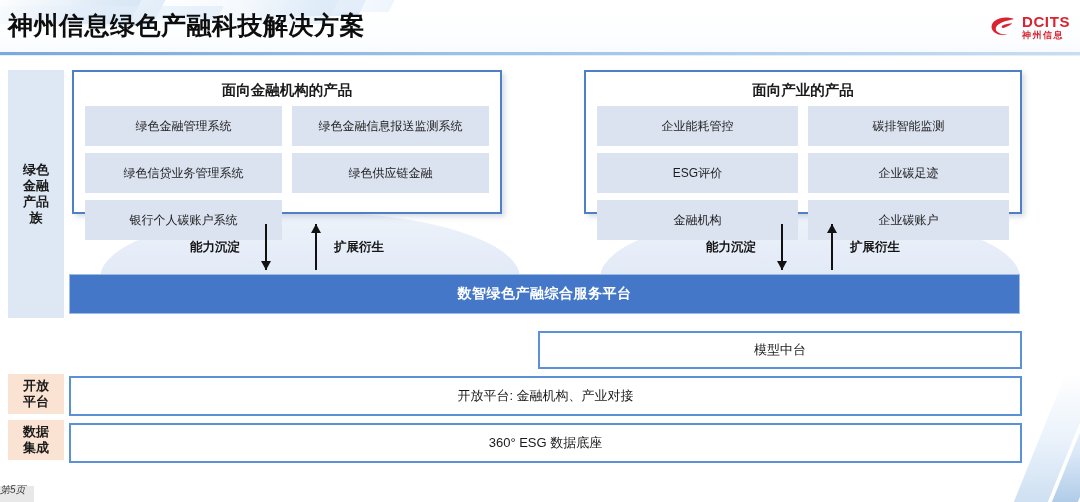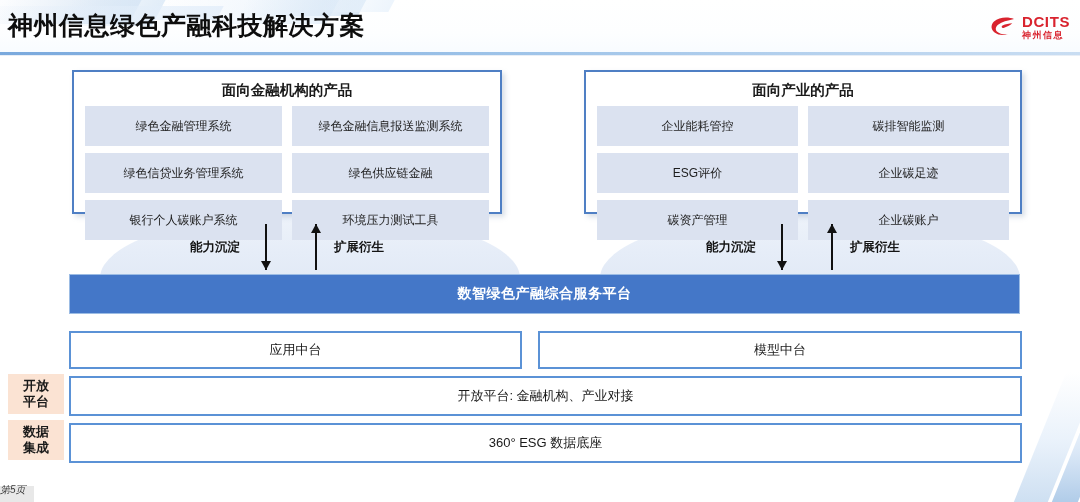--- a/index.html
+++ b/index.html
@@ -107,52 +107,57 @@
       </div>
       <div class="logo-txt">
         <span class="logo-en">DCITS</span>
         <span class="logo-cn">神州信息</span>
       </div>
     </div>
     <div class="hrule"></div>
   </div>
   <div class="hrule2"></div>
 
+  <div class="side side-blue" style="left:8px;top:70px;width:56px;height:248px;">
+    <span style="white-space:pre-line;">绿色
+金融
+产品
+族</span>
+  </div>
   <div class="side side-peach" style="left:8px;top:374px;width:56px;height:40px;">
     <span style="white-space:pre-line;">开放
 平台</span>
   </div>
   <div class="side side-peach" style="left:8px;top:420px;width:56px;height:40px;">
     <span style="white-space:pre-line;">数据
 集成</span>
   </div>
 
   <div class="dome" style="left:100px;top:212px;width:420px;height:66px;"></div>
   <div class="dome" style="left:600px;top:212px;width:420px;height:66px;"></div>
 
   <div class="group" style="left:72px;top:70px;width:426px;height:140px;">
     <div class="group-title">面向金融机构的产品</div>
     <div class="chips">
       <div class="chip">绿色金融管理系统</div>
       <div class="chip">绿色金融信息报送监测系统</div>
       <div class="chip">绿色信贷业务管理系统</div>
       <div class="chip">绿色供应链金融</div>
       <div class="chip">银行个人碳账户系统</div>
-      <div class="chip">环境压力测试工具</div>
     </div>
   </div>
 
   <div class="group" style="left:584px;top:70px;width:434px;height:140px;">
     <div class="group-title">面向产业的产品</div>
     <div class="chips">
       <div class="chip">企业能耗管控</div>
       <div class="chip">碳排智能监测</div>
       <div class="chip">ESG评价</div>
       <div class="chip">企业碳足迹</div>
-      <div class="chip">碳资产管理</div>
+      <div class="chip">金融机构</div>
       <div class="chip">企业碳账户</div>
     </div>
   </div>
 
   <div class="arrowgrp" style="left:190px;top:224px;">
     <span class="alabel">能力沉淀</span>
     <span class="arrow down" style="margin-left:20px;">
       <i class="stem"></i>
         <i class="head"></i>
     </span>
@@ -171,21 +176,20 @@
     </span>
     <span class="arrow up" style="margin-left:38px;">
       <i class="stem"></i>
         <i class="head"></i>
     </span>
     <span class="alabel" style="margin-left:12px;">扩展衍生</span>
   </div>
 
   <div class="platform" style="left:69px;top:274px;width:949px;height:38px;">数智绿色产融综合服务平台</div>
 
-  <div class="rowbox" style="left:69px;top:331px;width:449px;height:34px;">应用中台</div>
   <div class="rowbox" style="left:538px;top:331px;width:480px;height:34px;">模型中台</div>
 
   <div class="rowbox" style="left:69px;top:376px;width:949px;height:36px;">开放平台: 金融机构、产业对接</div>
 
   <div class="rowbox" style="left:69px;top:423px;width:949px;height:36px;">360° ESG 数据底座</div>
 
   <div class="ribbon">
     <i class="r1"></i>
       <i class="r2"></i>
       <i class="r3"></i>

